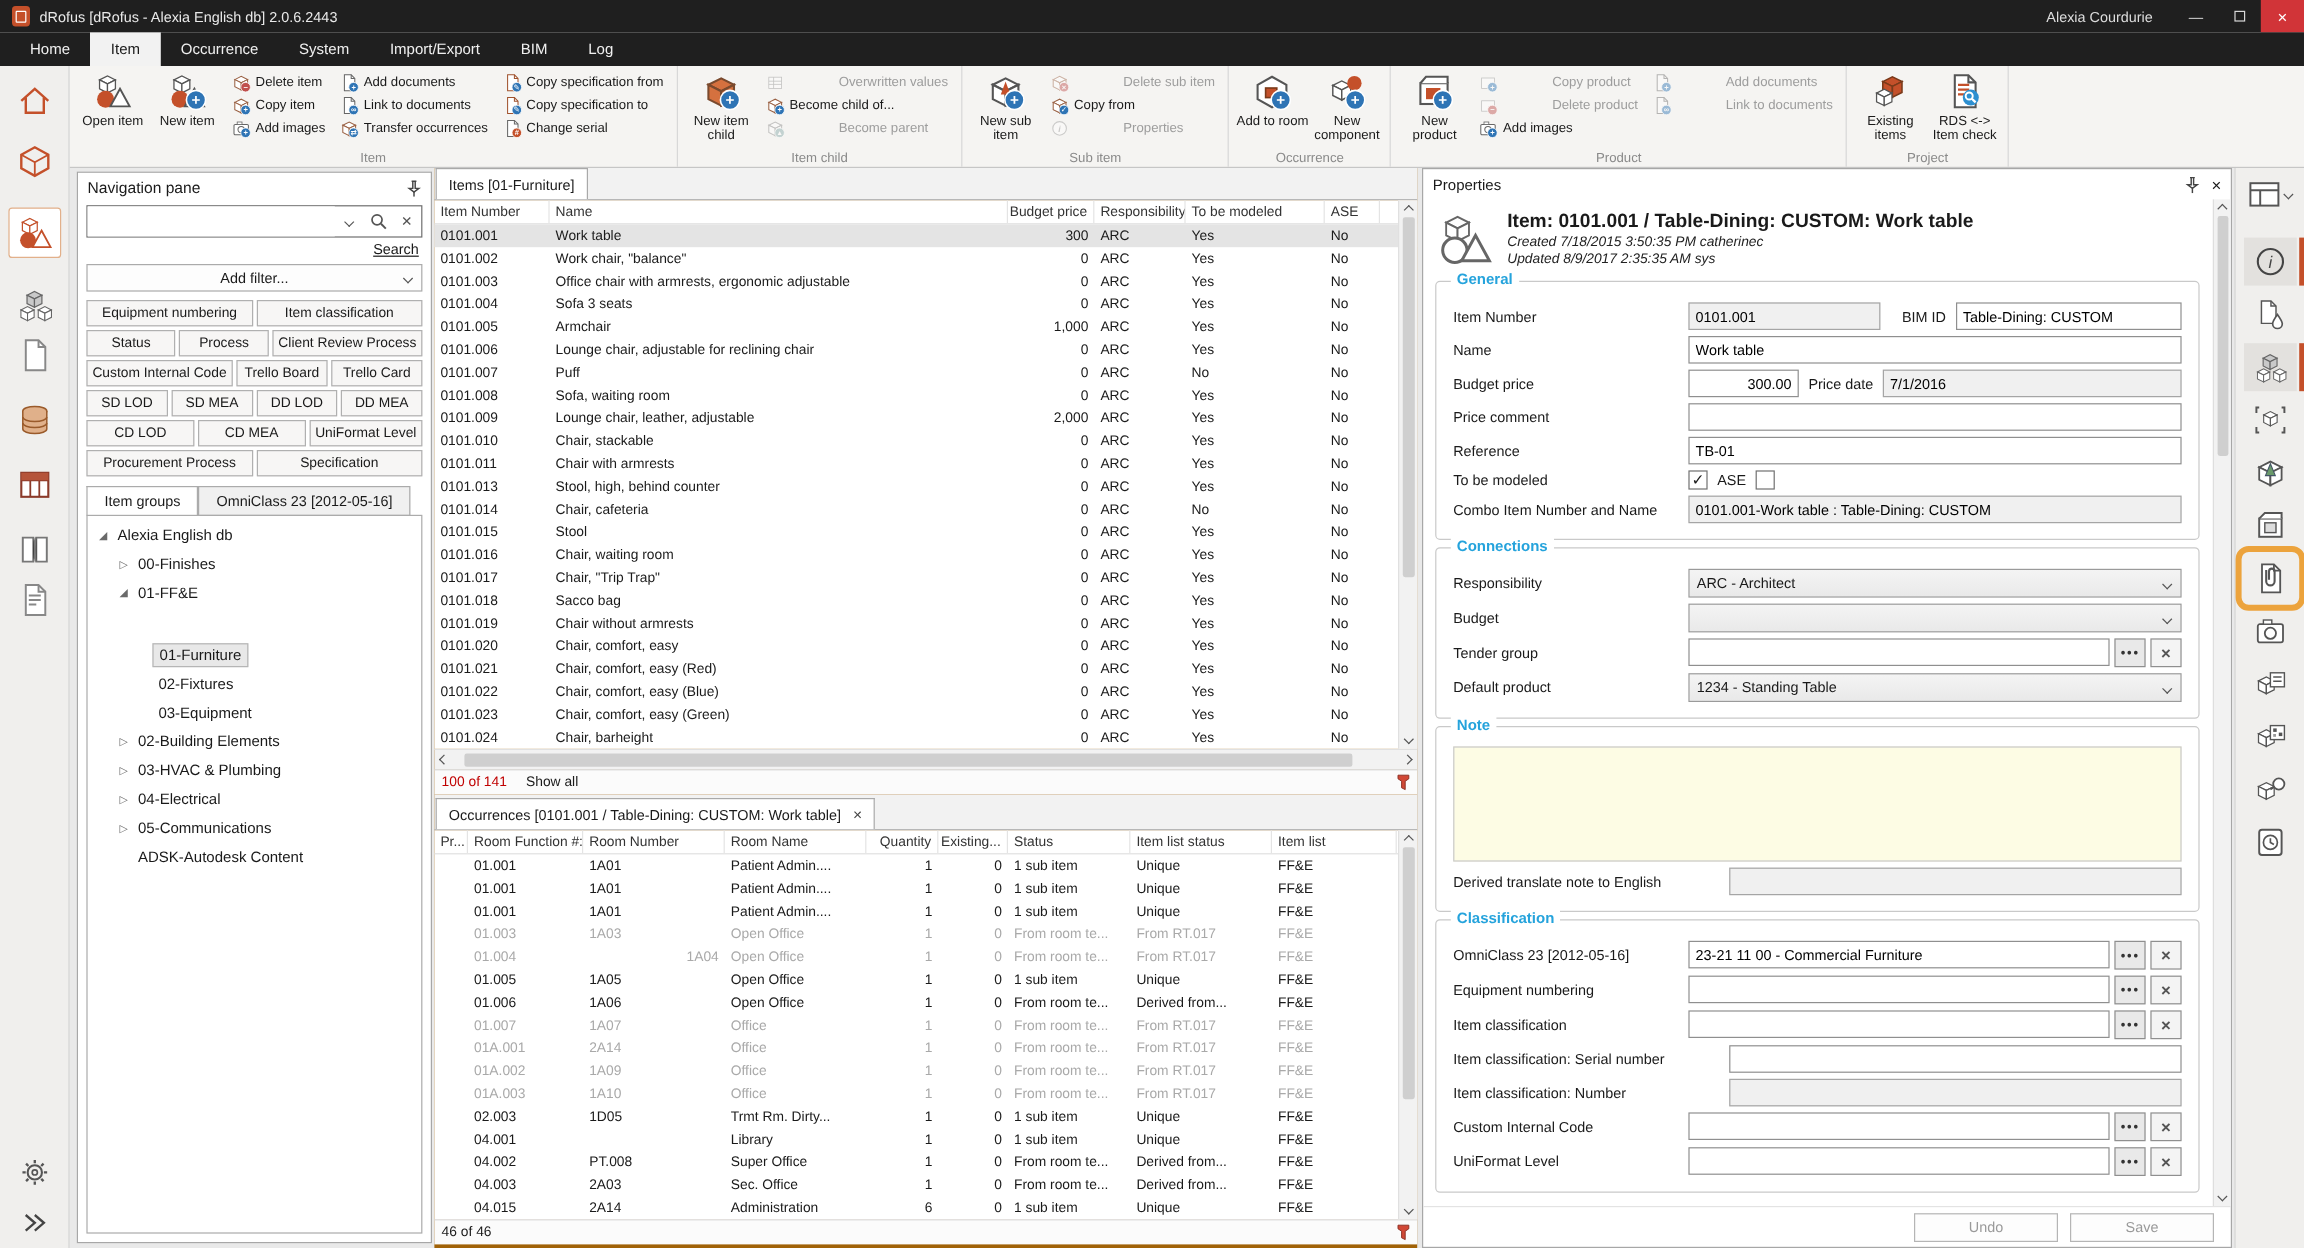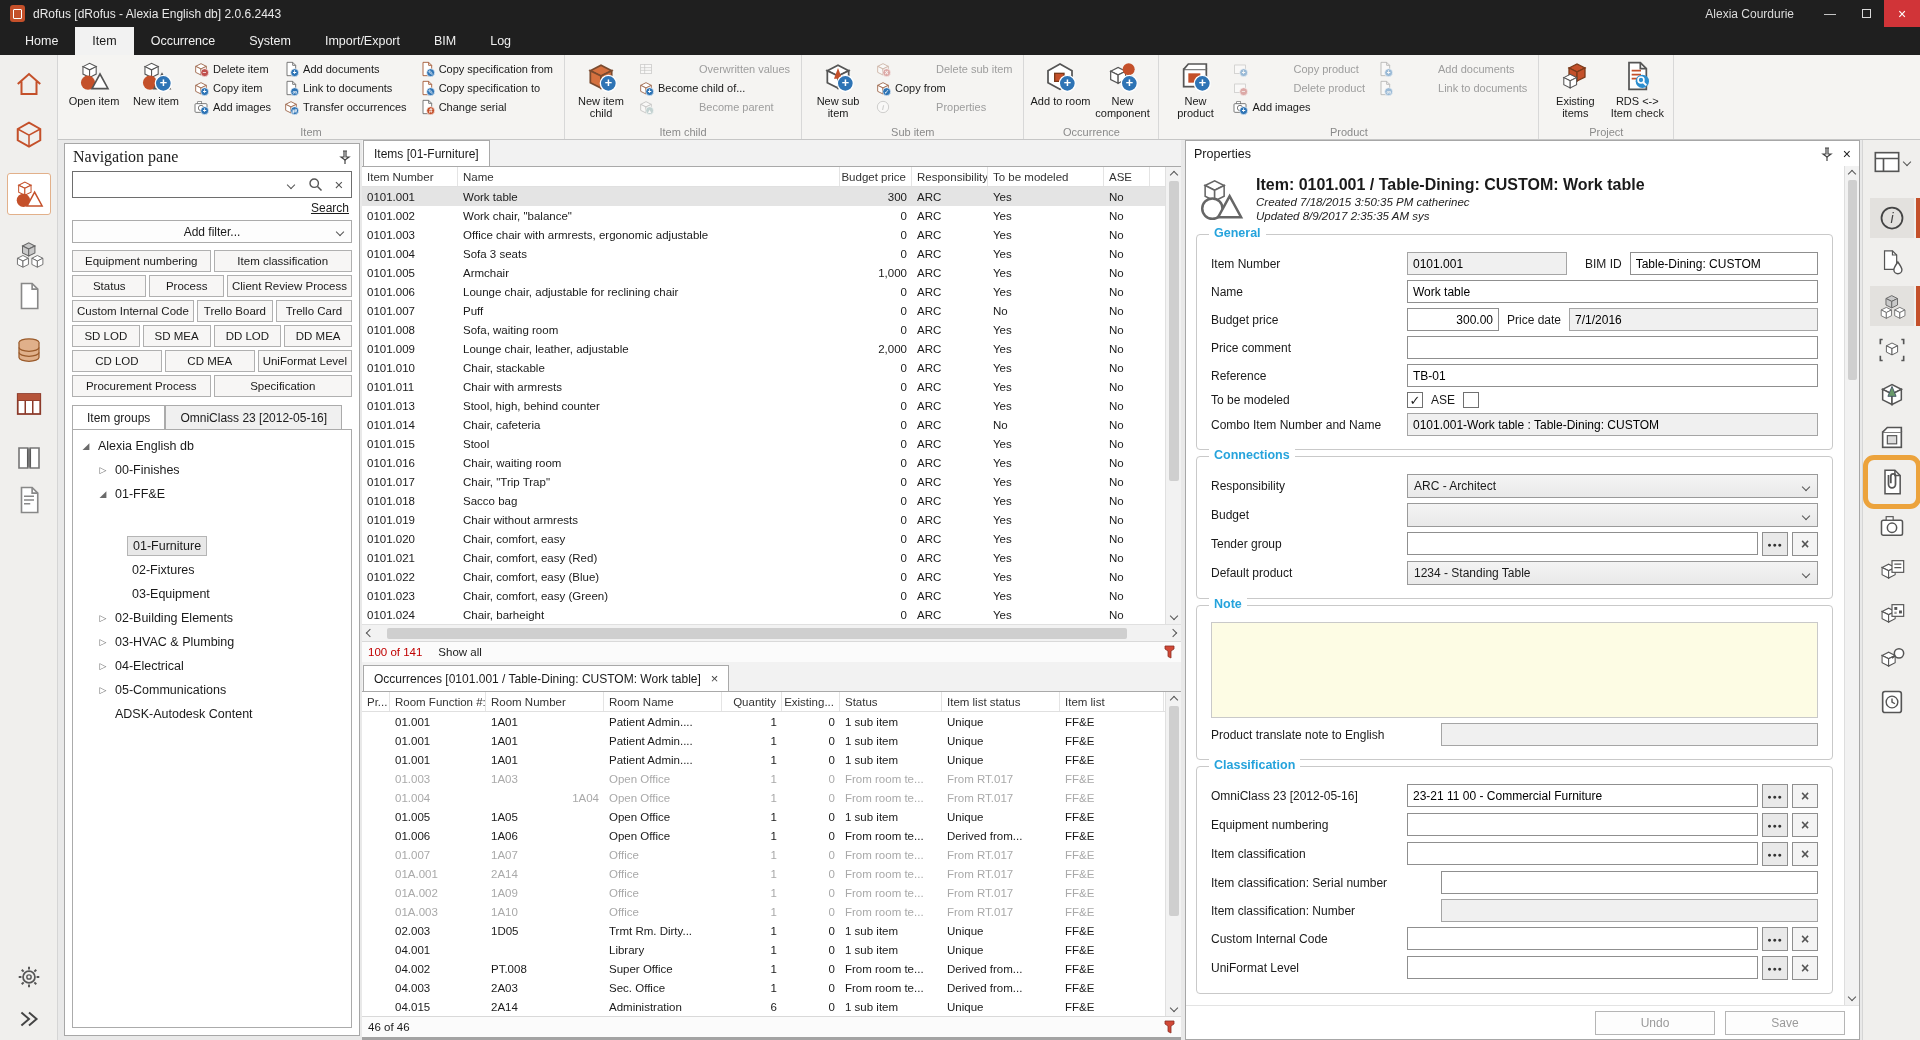--- a/index.html
+++ b/index.html
@@ -54,21 +54,21 @@
     border-left:1px solid #d5d5d5; display:flex; flex-direction:column; align-items:center; }
   .rricon { width:44px; height:40px; margin:2px 0; display:flex; align-items:center; justify-content:center;
     position:relative; }
   .rricon.active { background:#e3e1de; }
   .rricon.active:after { content:""; position:absolute; right:-7px; top:0; width:5px; height:100%; background:#c4502a; }
   .hlbox { outline:5px solid #eca33c; outline-offset:2px; border-radius:4px; }
 
   
   .navpane { position:absolute; left:64px; top:143px; width:296px; height:893px; background:#fff;
     border:1px solid #a7a7a7; display:flex; flex-direction:column; }
-  .np-title { height:25px; display:flex; align-items:center; padding:0 8px; font-size:16px;font-family:Liberation Serif, serif; }
+  .np-title { height:25px; display:flex; align-items:center; padding:0 8px; font-size:13px; }
   .np-title .sp { flex:1; }
   .np-search { margin:2px 7px 0 7px; height:27px; border:1px solid #6e6e6e; background:#fff;
     display:flex; align-items:center; }
   .np-search input { flex:1; border:0; outline:0; height:100%; padding:0 6px; font-family:inherit; font-size:12px;}
   .np-search .sicon { width:24px; display:flex; justify-content:center; align-items:center; color:#555; }
   .np-searchlink { text-align:right; padding:3px 10px 2px 0; }
   .np-searchlink span { text-decoration:underline; color:#1a1a1a; font-size:12px; }
   .np-addfilter { margin:3px 7px; height:23px; border:1px solid #ababab; background:#fdfdfd;
     display:flex; align-items:center; justify-content:center; font-size:12px; position:relative; }
   .np-addfilter .cv { position:absolute; right:8px; top:8px; }
@@ -80,21 +80,21 @@
   .np-tab { padding:0 14px; height:25px; display:flex; align-items:center; font-size:12px;
     background:#f0f0f0; border:1px solid #ababab; }
   .np-tab.active { background:#fff; border-bottom-color:#fff; }
   .np-tree { flex:1; border:1px solid #ababab; margin:-1px 7px 7px 7px; padding-top:4px; overflow:hidden; }
   .tnode { height:24px; display:flex; align-items:center; font-size:12.5px; }
   .texp { width:14px; text-align:center; color:#6a6a6a; font-size:9px; flex:none; }
   .tlabel { padding:2px 5px; }
   .tnode.sel .tlabel { background:#e8e8e8; border:1px solid #b5b5b5; }
 
   
-  .center { position:absolute; left:362px; top:140px; width:819px; height:900px; background:#a3a3a3; }
+  .center { position:absolute; left:362px; top:140px; width:819px; height:900px; background:#a16207; }
   .tabstrip { height:27px; display:flex; align-items:flex-end; border-bottom:1px solid #a9a9a9; background:#f2f2f2; }
   .dtab { height:26px; background:#fff; border:1px solid #a9a9a9; border-bottom:none; display:flex;
     align-items:center; padding:0 10px; gap:10px; font-size:12px; margin-left:1px; }
   .dtab .x { color:#444; font-size:13px; }
   .grid { background:#fff; position:relative; }
   .ghead { display:flex; height:20px; align-items:center; border-bottom:1px solid #e0e0e0; color:#333; }
   .ghead .gc { border-right:1px solid #e4e4e4; height:100%; display:flex; align-items:center; }
   .gc { padding:0 5px; font-size:11.5px; white-space:nowrap; overflow:hidden; flex:none; }
   .gc.r { justify-content:flex-end; text-align:right; }
   .grow { display:flex; height:19px; align-items:center; }
@@ -1251,21 +1251,21 @@
             <span>1234 - Standing Table</span>
               <span class="cv d"></span>
           </div>
         </div>
       </div>
 
       <div class="gbox">
         <div class="gtitle">Note</div>
         <div class="notearea"></div>
         <div class="prow">
-          <span class="plabel" style="width:230px">Product translate note to English</span>
+          <span class="plabel" style="width:230px">Derived translate note to English</span>
           <input class="tb ro" value="" style="">
         </div>
       </div>
 
       <div class="gbox">
         <div class="gtitle">Classification</div>
         <div class="prow">
           <span class="plabel">OmniClass 23 [2012-05-16]</span>
           <div class="lkgrp">
             <input class="tb" value="23-21 11 00 - Commercial Furniture" style="">

